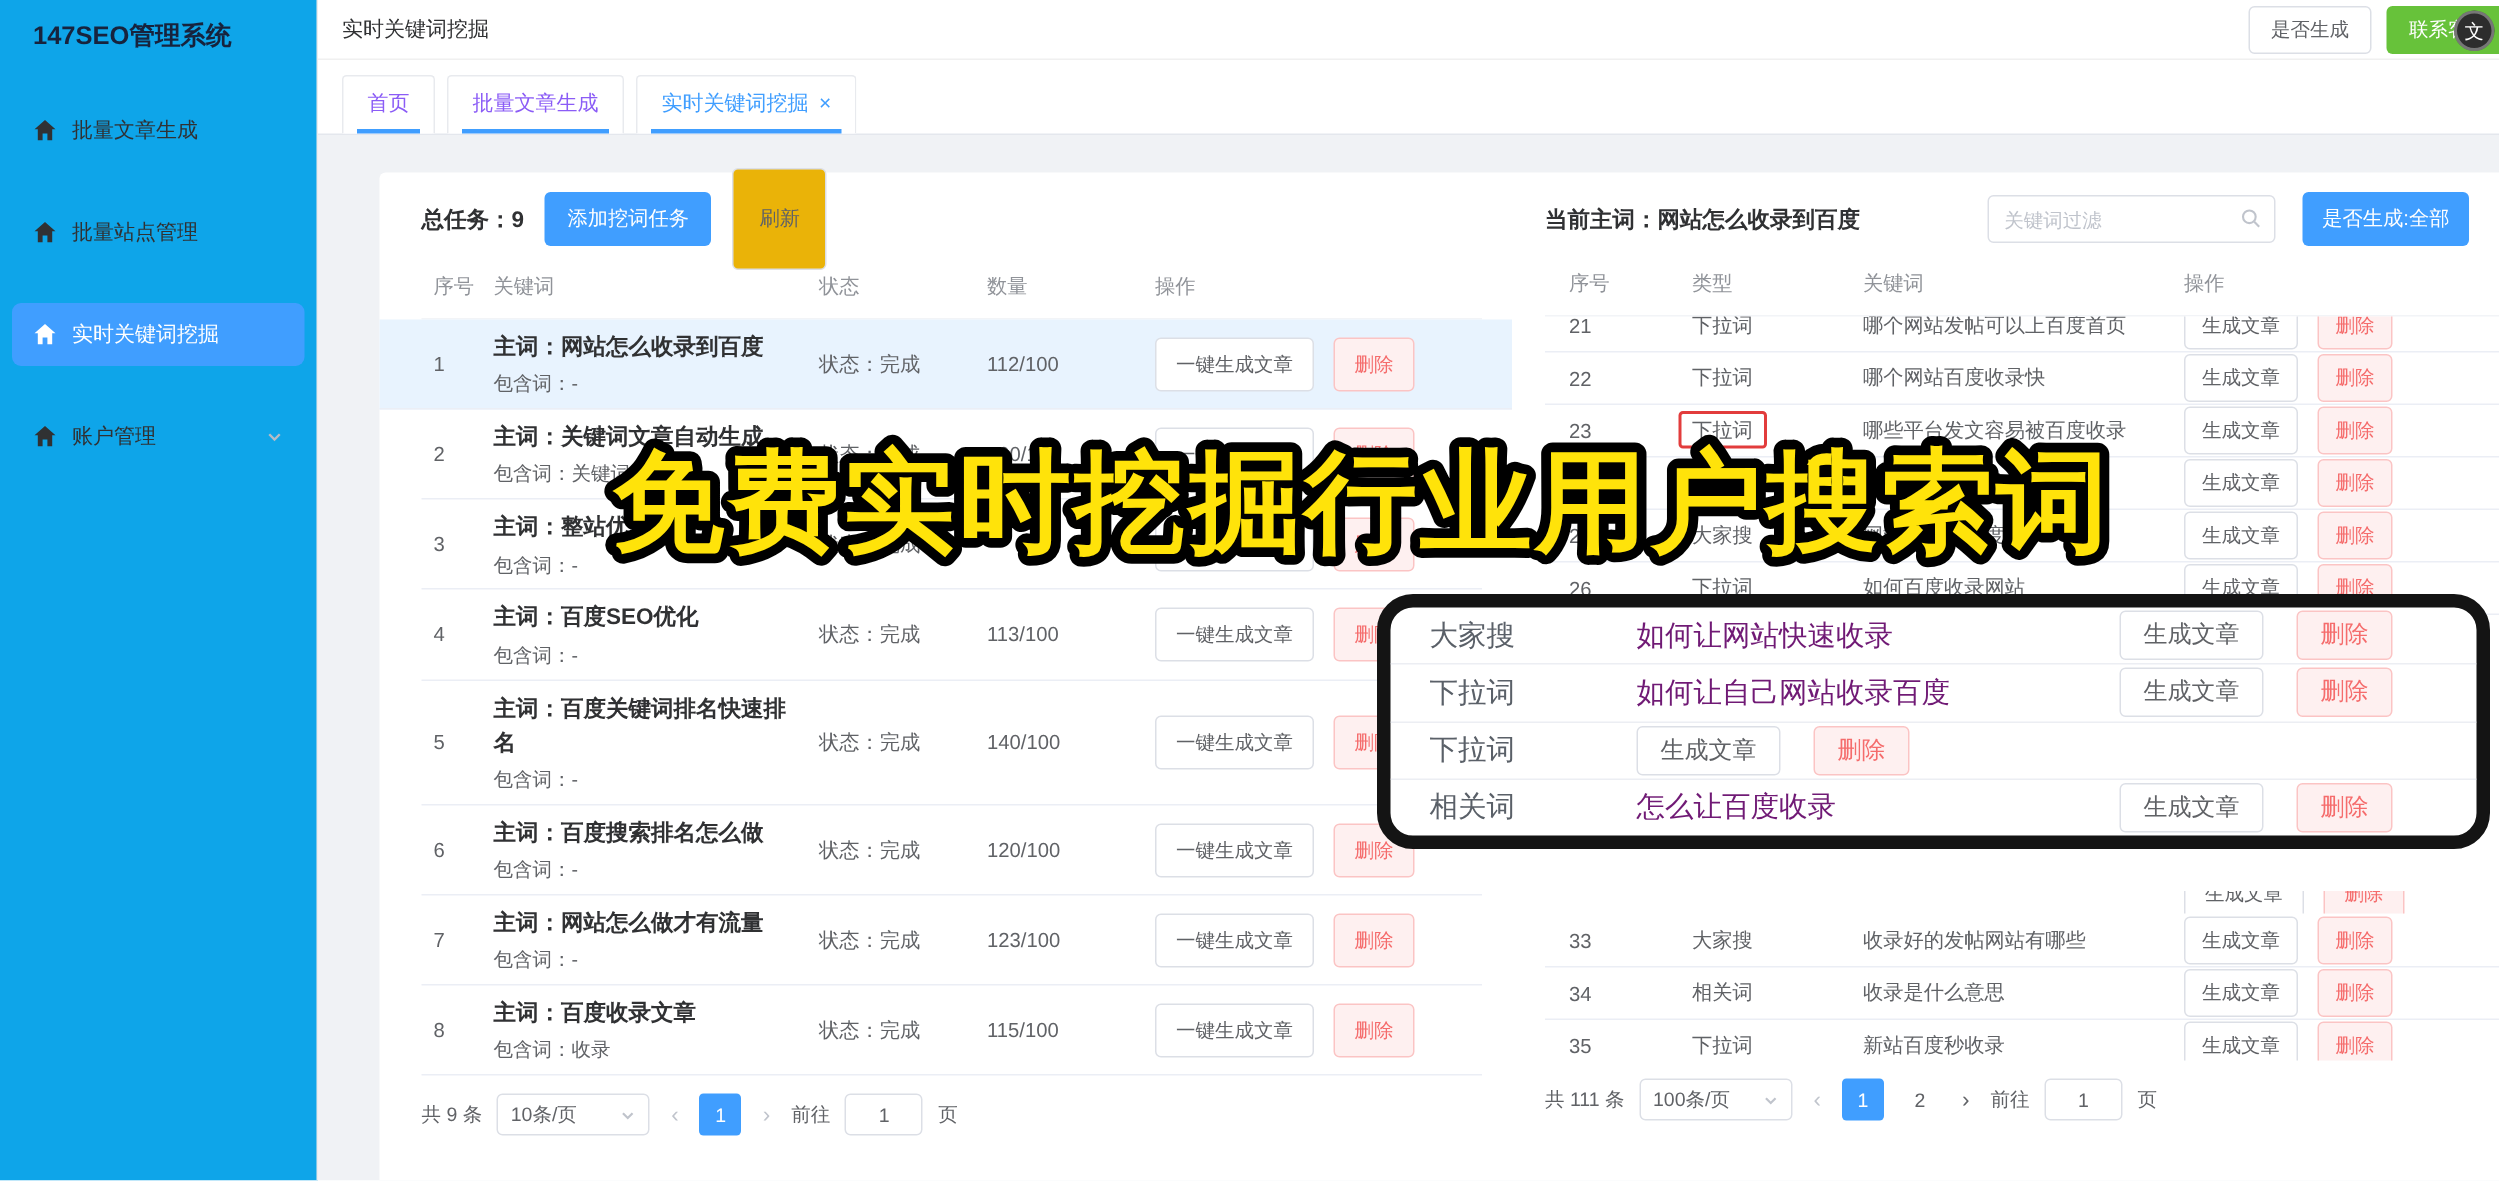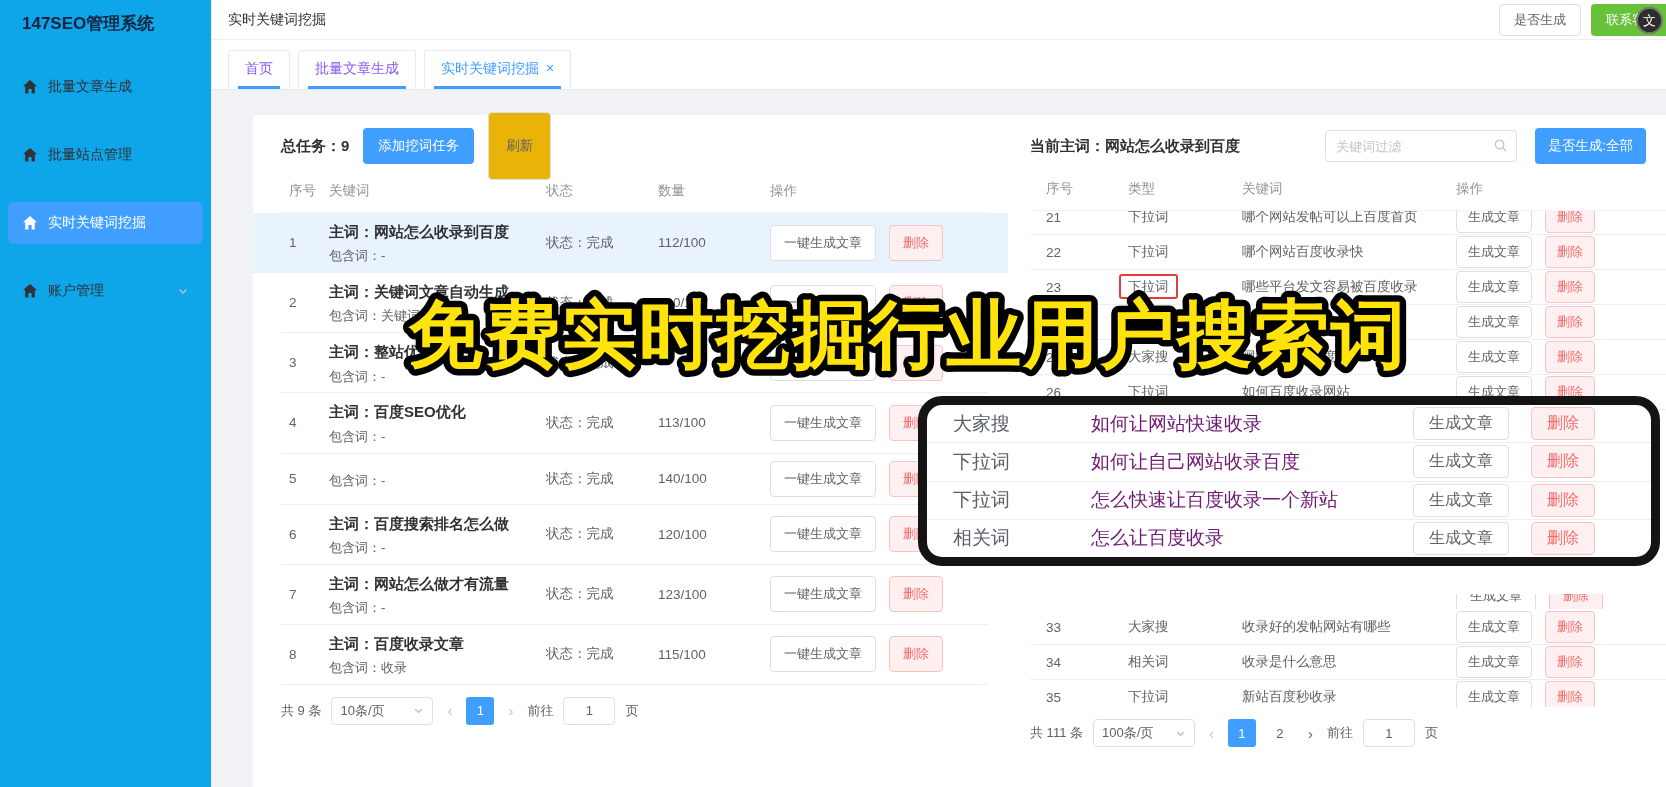--- a/index.html
+++ b/index.html
@@ -233,20 +233,21 @@
             <span class="col-status">状态：完成</span>
             <span class="col-count">113/100</span>
             <span class="col-ops">
                 <button class="btn-gen">一键生成文章</button>
                 <button class="btn-del">删除</button>
               </span>
           </div>
           <div class="lt-row">
             <span class="col-no">5</span>
             <span class="col-kw">
+                <div class="kw-main">主词：百度关键词排名快速排名</div>
                 <div class="kw-sub">包含词：-</div>
               </span>
             <span class="col-status">状态：完成</span>
             <span class="col-count">140/100</span>
             <span class="col-ops">
                 <button class="btn-gen">一键生成文章</button>
                 <button class="btn-del">删除</button>
               </span>
           </div>
           <div class="lt-row">
@@ -469,21 +470,20 @@
   <div class="mag-row">
     <span class="mag-type">下拉词</span>
     <span class="mag-kw">如何让自己网站收录百度</span>
     <span class="mag-ops">
         <button class="mag-btn-gen">生成文章</button>
         <button class="mag-btn-del">删除</button>
       </span>
   </div>
   <div class="mag-row">
     <span class="mag-type">下拉词</span>
-    <span class="mag-kw">怎么快速让百度收录一个新站</span>
     <span class="mag-ops">
         <button class="mag-btn-gen">生成文章</button>
         <button class="mag-btn-del">删除</button>
       </span>
   </div>
   <div class="mag-row">
     <span class="mag-type">相关词</span>
     <span class="mag-kw">怎么让百度收录</span>
     <span class="mag-ops">
         <button class="mag-btn-gen">生成文章</button>

